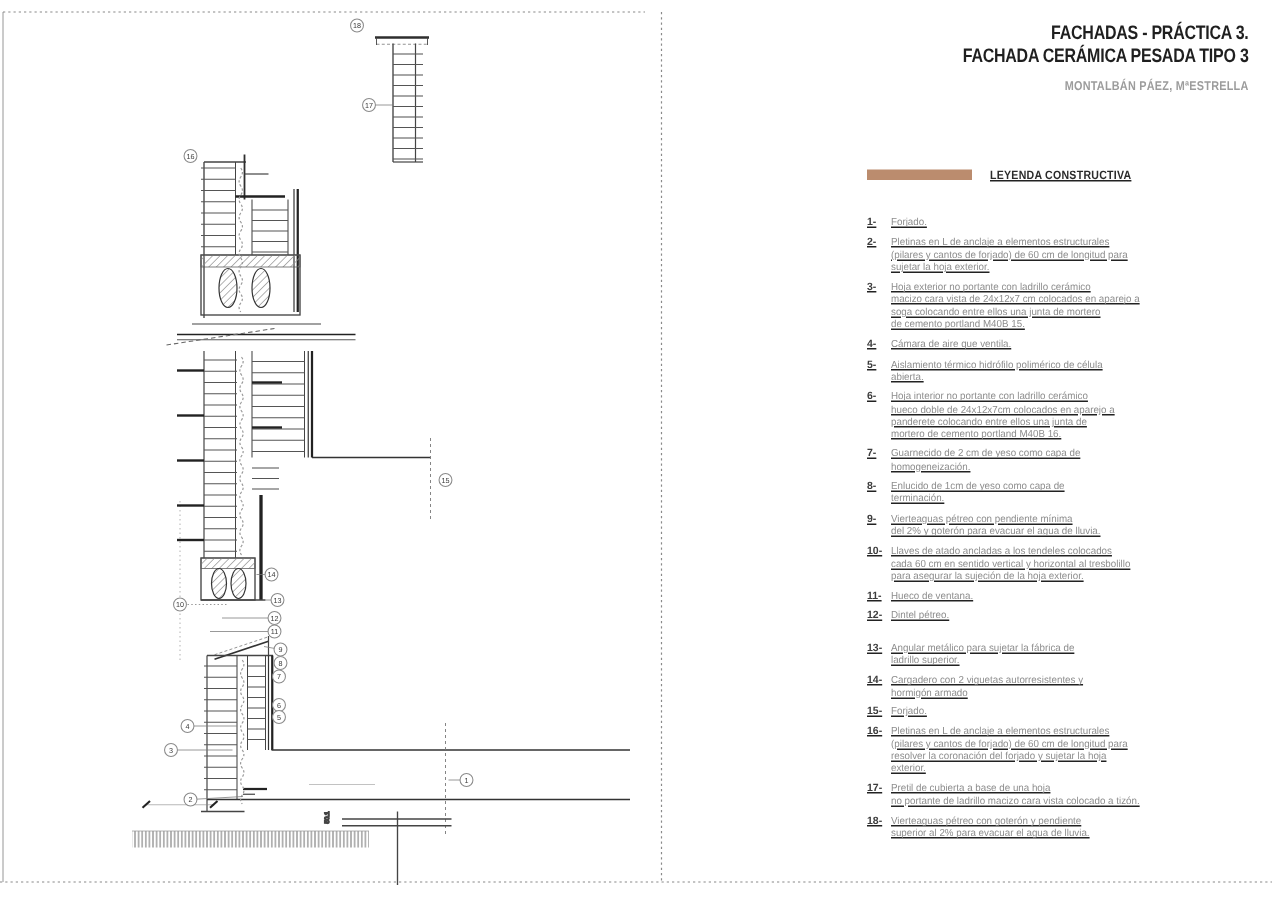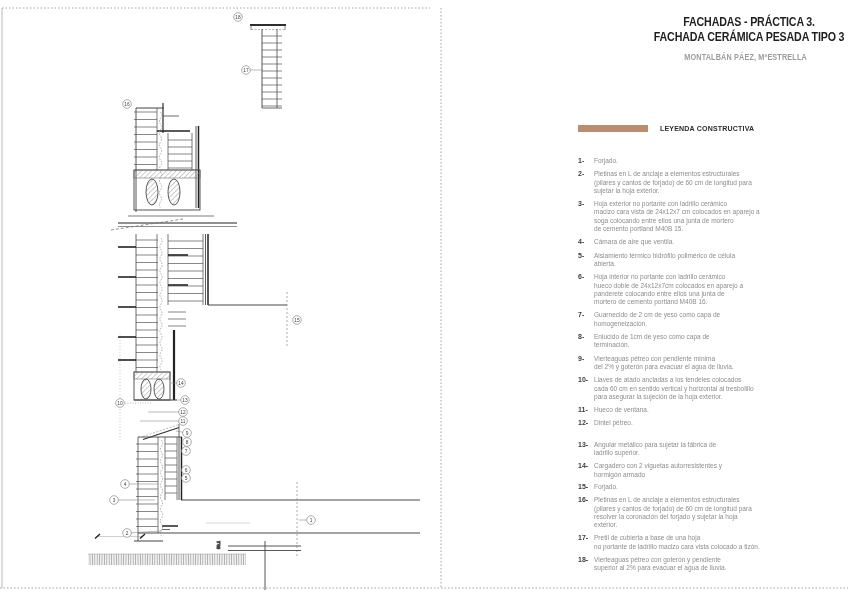--- a/index.html
+++ b/index.html
@@ -3,27 +3,27 @@
 <meta charset="utf-8">
 <style>
   html,body{margin:0;padding:0;}
   body{
     width:848px;height:600px;position:relative;overflow:hidden;
     background:#ffffff;
     font-family:"Liberation Sans", sans-serif;
     color:#222;
   }
   
-  .titleblock{position:absolute;right:4px;top:14px;text-align:center;}
+  .titleblock{position:absolute;right:16px;top:14px;text-align:right;}
   .tb-line{font-weight:bold;font-size:13px;line-height:15px;color:#1f1f1f;
     letter-spacing:-0.2px;transform:scaleX(0.82);transform-origin:100% 50%;white-space:nowrap;}
   .tb-author{font-weight:bold;font-size:8.5px;color:#9c9c9c;margin-top:8px;
     letter-spacing:0.2px;transform:scaleX(0.85);transform-origin:100% 50%;white-space:nowrap;}
   
-  .legend{position:absolute;left:578px;top:124px;width:264px;}
+  .legend{position:absolute;left:578px;top:112px;width:264px;text-decoration:underline;}
   .legend-header{display:flex;align-items:center;margin-bottom:24px;}
   .accent-bar{width:70px;height:7px;flex:none;}
   .legend-title{font-size:8px;font-weight:bold;color:#2b2b2b;margin-left:12px;
     letter-spacing:0.2px;transform:scaleX(0.88);transform-origin:0 50%;white-space:nowrap;}
   .legend-list{}
   .legend-item{display:flex;margin-bottom:5px;}
   .legend-item .num{width:16px;flex:none;font-size:7px;font-weight:bold;color:#3d3d3d;line-height:8.3px;}
   .legend-item .txt{font-size:6.8px;line-height:8.3px;color:#8d8d8d;white-space:pre-line;
     transform:scaleX(0.96);transform-origin:0 0;}
   .legend-item:nth-child(12){margin-bottom:13px;}  

